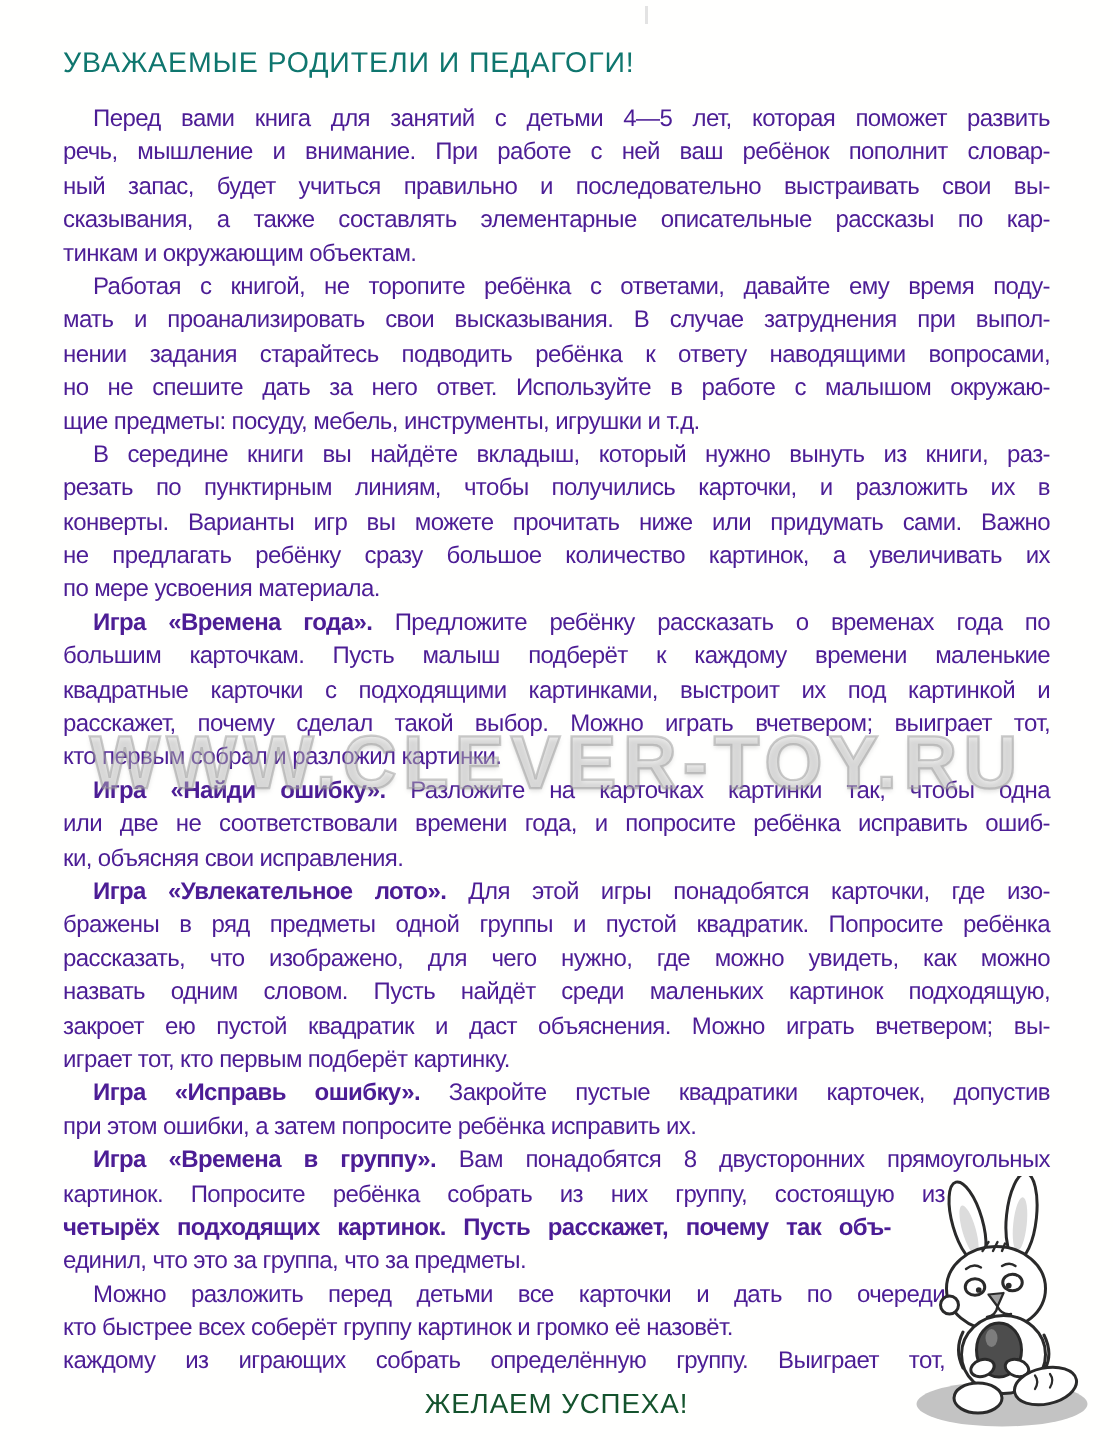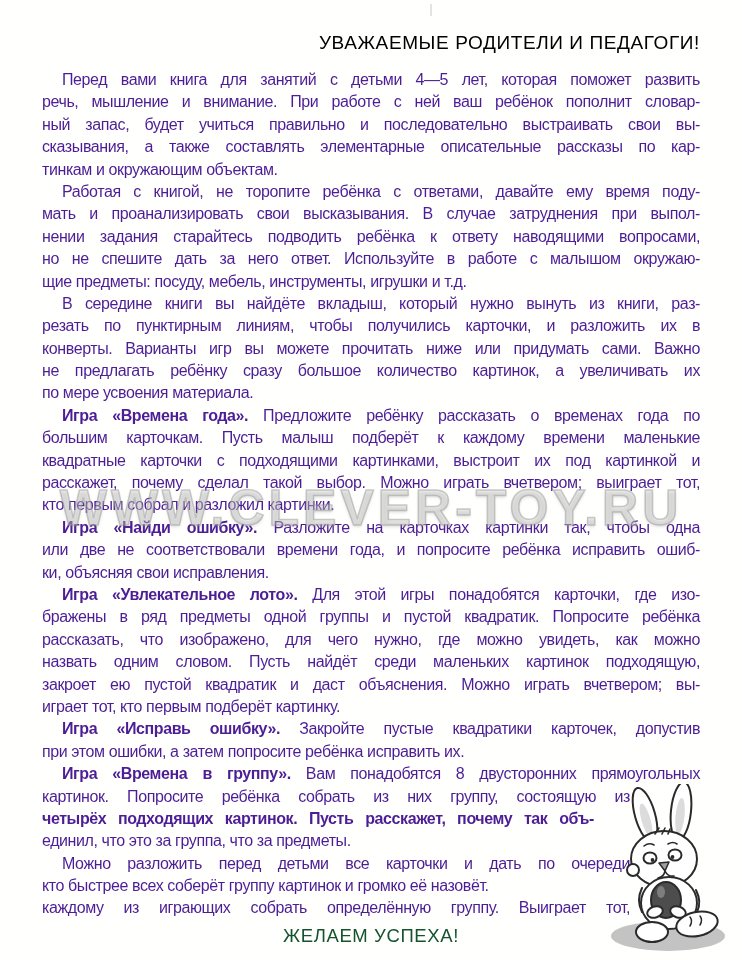--- a/index.html
+++ b/index.html
@@ -3,22 +3,22 @@
 <meta charset="utf-8">
 <style>
   html,body{margin:0;padding:0;background:#ffffff;}
   .page{
     position:relative;width:742px;height:960px;background:#fffffe;
     font-family:"Liberation Sans","DejaVu Sans",sans-serif;color:#222;
     overflow:hidden;
   }
   .content{position:absolute;left:42px;top:30px;width:658px;}
   .title{
-    font-size:19px;font-weight:400;text-align:right;letter-spacing:.6px;
-    line-height:26px;margin:0 0 13px 0;color:#000000;
+    font-size:19px;font-weight:400;text-align:left;letter-spacing:.6px;
+    line-height:26px;margin:0 0 13px 0;color:#0f766e;
   }
   .para{margin:0;}
   .line{
     height:22.4px;line-height:22.4px;font-size:16px;letter-spacing:-.4px;
     text-align:justify;text-align-last:justify;color:#4c1d95;
   }
   .line.indent{text-indent:20px;}
   .line.endline{text-align-last:left;}
   .line.narrow1{margin-right:70px;}
   .line.narrow2{margin-right:106px;font-weight:bold;}

